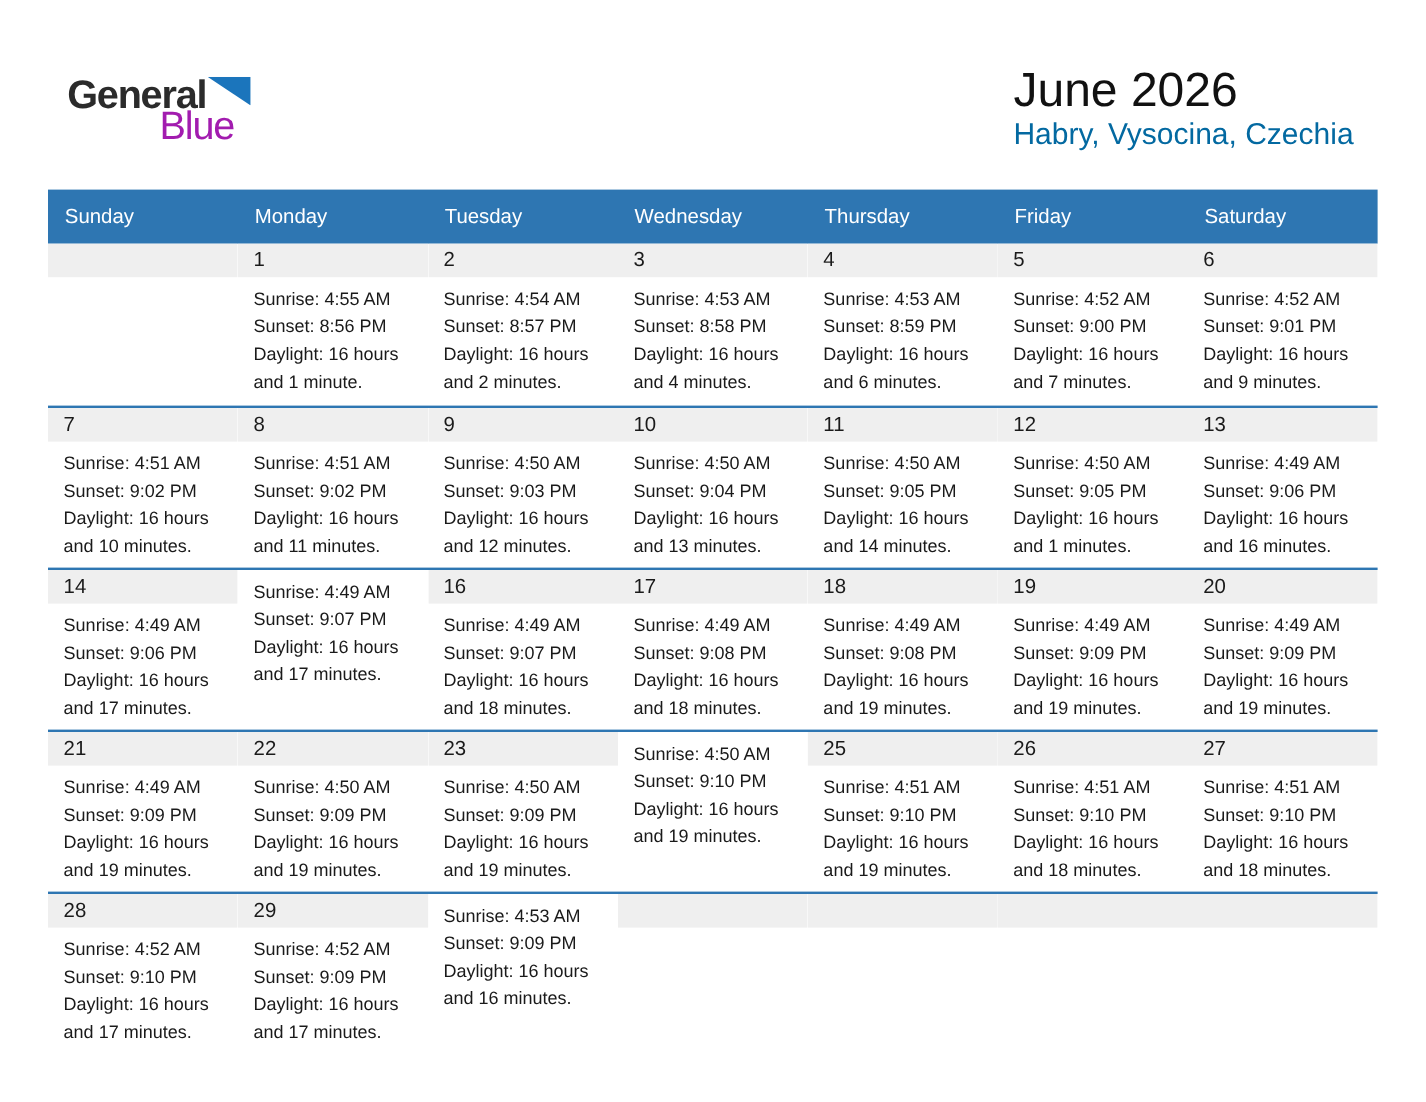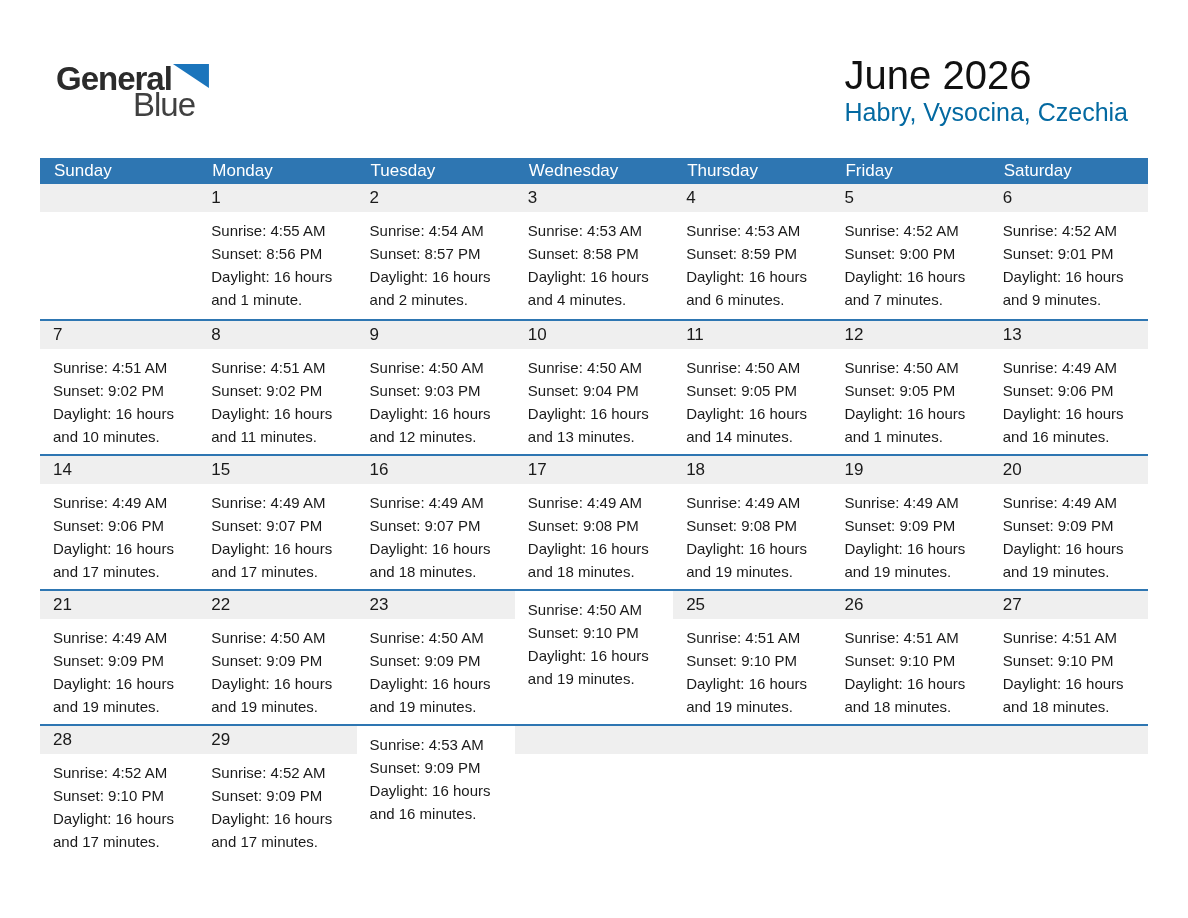--- a/index.html
+++ b/index.html
@@ -5,31 +5,31 @@
   * { margin:0; padding:0; box-sizing:border-box; }
   html,body { width:1188px; height:918px; background:#ffffff;
     font-family:"Liberation Sans", sans-serif; position:relative; overflow:hidden; }
 
   
   .logo { position:absolute; left:56px; top:62px; }
   .logo-row { display:flex; align-items:flex-start; }
   .logo-general { font-size:33px; color:#2b2b2b; line-height:1; letter-spacing:-1px;font-weight:bold; }
   .logo-triangle { width:36px; height:24px; background:#1b75bc;
     clip-path:polygon(0 0,100% 0,100% 100%); margin-left:1px; margin-top:2px; }
-  .logo-blue { font-size:33px; color:#404040; line-height:1; margin-top:-7px; padding-left:77px; letter-spacing:-1px; }
+  .logo-blue { font-size:33px; color:#a21caf; line-height:1; margin-top:-7px; padding-left:77px; letter-spacing:-1px; }
 
   
   .titles { position:absolute; top:52px; right:60px; }
   .title { font-size:40px; color:#111; line-height:1.15; }
   .subtitle { font-size:25px; color:#0369a1; margin-top:0; }
 
   
   .calendar { position:absolute; left:40px; top:158px; width:1108px; }
   .weekday-row { display:grid; grid-template-columns:repeat(7,1fr);
-    background:#2e76b2; height:26px; align-items:center; }
+    background:#2e76b2; height:45px; align-items:center; }
   .weekday { color:#ffffff; font-size:17px; padding-left:14px; }
 
   .week-row { display:grid; grid-template-columns:repeat(7,1fr); height:135px; }
   .week-row ~ .week-row { border-top:2px solid #2e76b2; }
 
   .cell { overflow:hidden; }
   .daynum-band { background:#efefef; height:28px; display:flex; align-items:center;
     padding-left:13px; font-size:17px; color:#1a1a1a; }
   .cell-body { padding:7px 4px 0 13px; font-size:15px; color:#1a1a1a; line-height:23px; }
 </style>
@@ -191,21 +191,20 @@
     <div class="cell">
       <div class="daynum-band">14</div>
       <div class="cell-body">
         <div>Sunrise: 4:49 AM</div>
         <div>Sunset: 9:06 PM</div>
         <div>Daylight: 16 hours</div>
         <div>and 17 minutes.</div>
       </div>
     </div>
     <div class="cell">
-      <div class="daynum-band">15</div>
       <div class="cell-body">
         <div>Sunrise: 4:49 AM</div>
         <div>Sunset: 9:07 PM</div>
         <div>Daylight: 16 hours</div>
         <div>and 17 minutes.</div>
       </div>
     </div>
     <div class="cell">
       <div class="daynum-band">16</div>
       <div class="cell-body">

